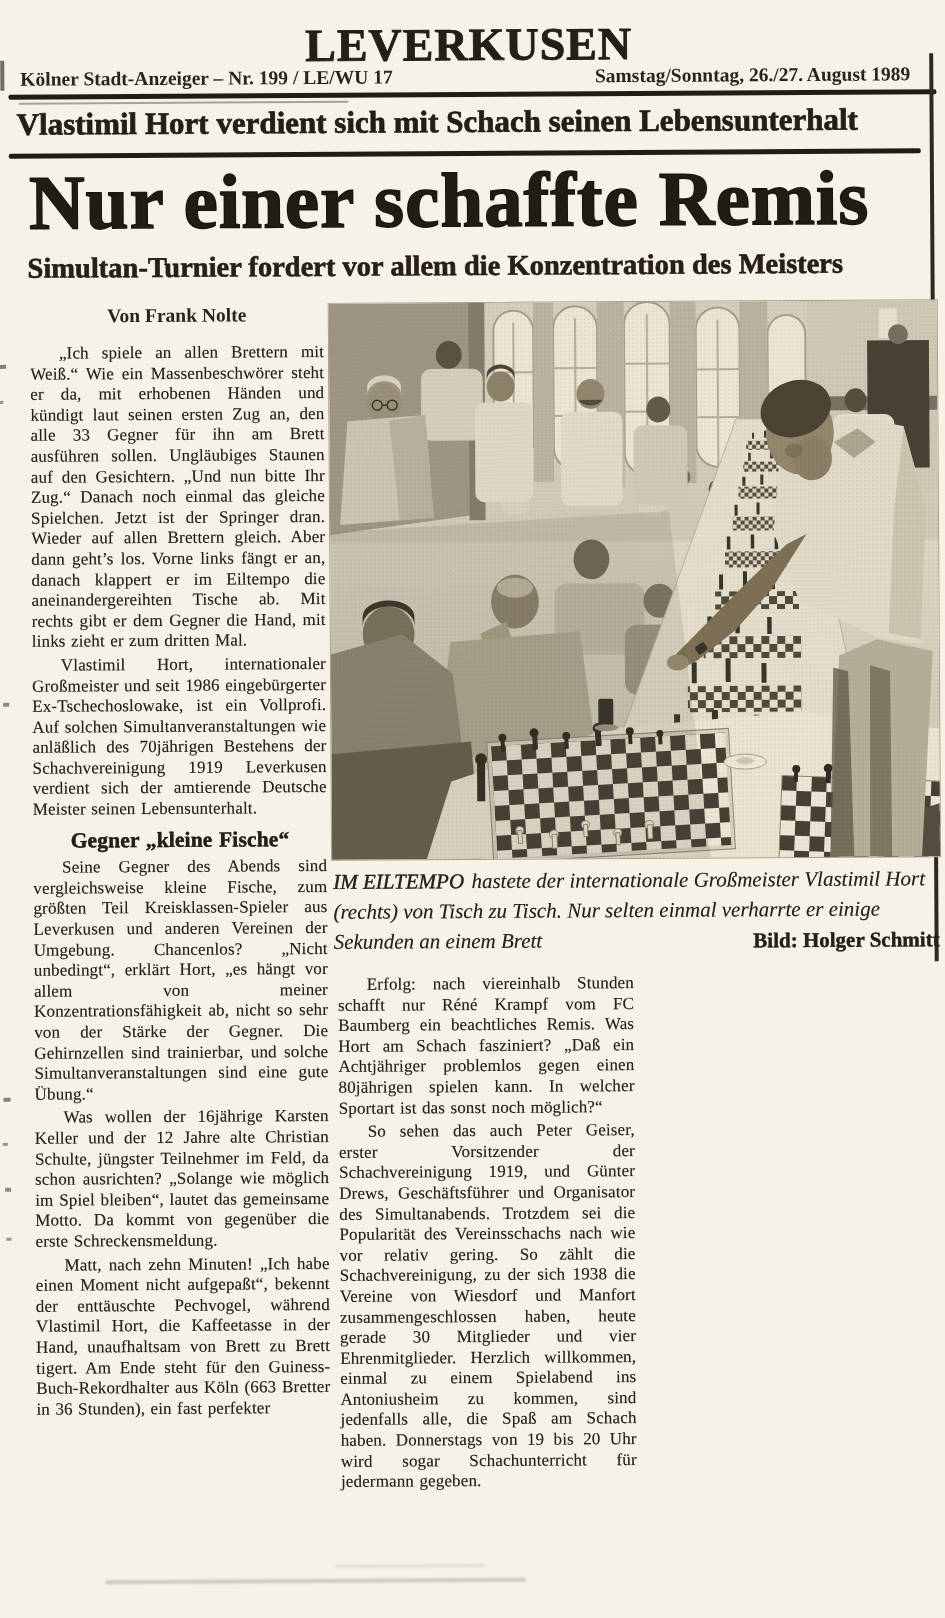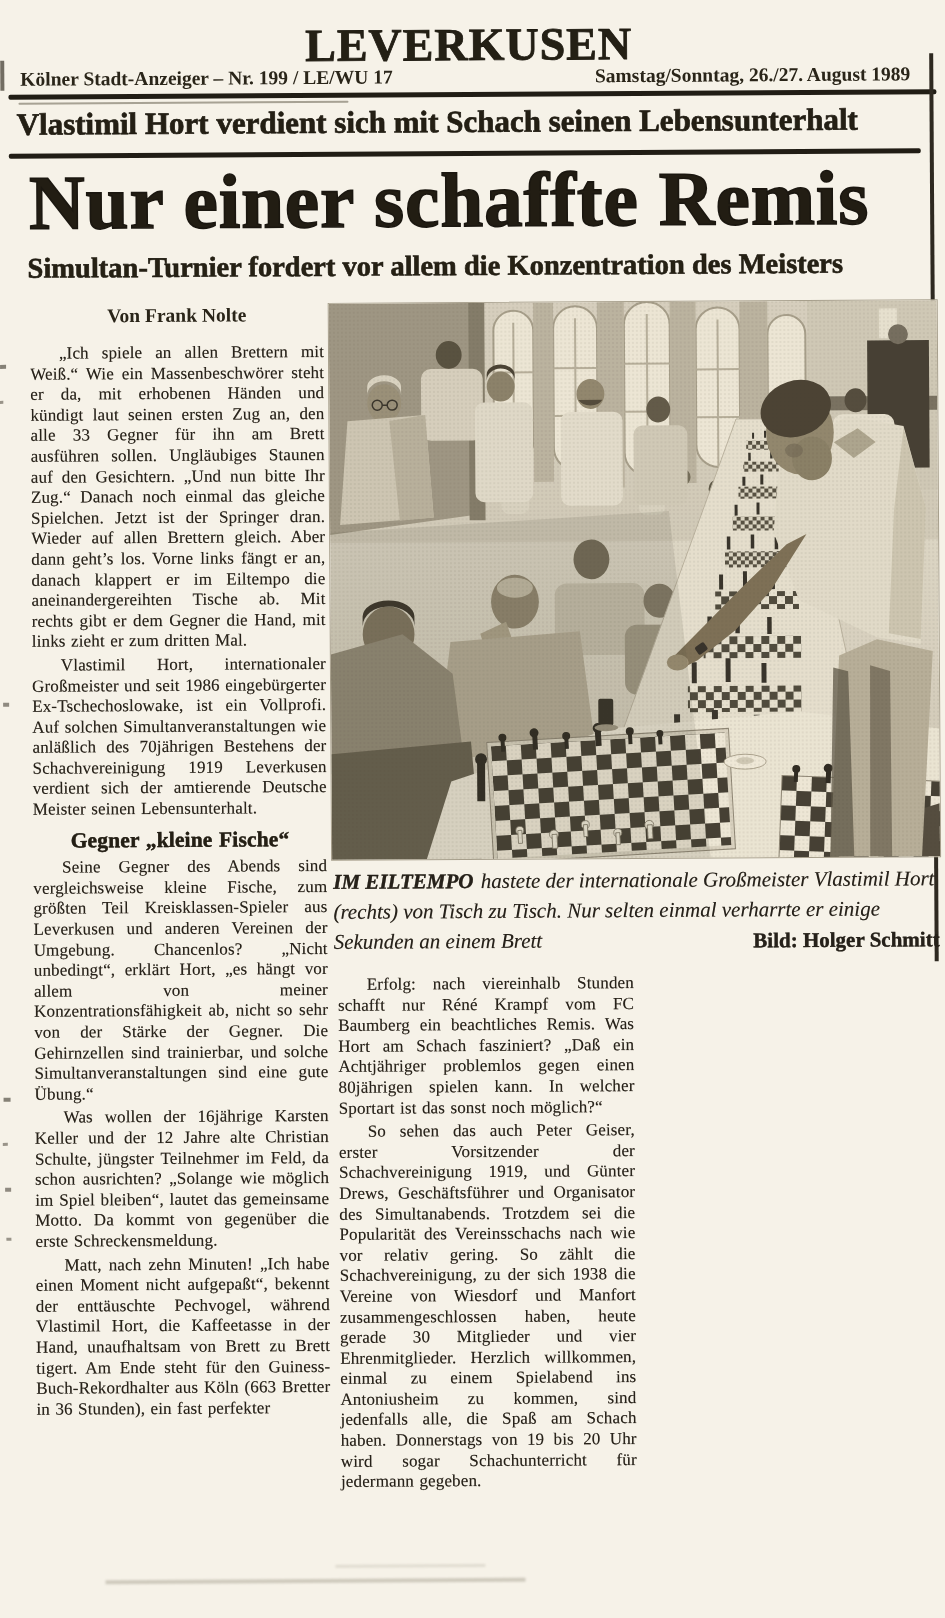--- a/index.html
+++ b/index.html
@@ -62,21 +62,21 @@
   }
 
   
   .photo-fig{position:absolute;left:330px;top:302px;width:610px;height:558px;}
   .photo-fig svg{display:block;border:1px solid #a79f8c;}
   .caption{
     position:absolute;left:332px;top:866px;width:606px;min-height:94px;
     font-size:21px;line-height:30px;font-style:italic;text-align:left;
     color:#26211a;text-shadow:0.2px 0.2px 0.4px rgba(48,41,28,0.4);
   }
-  .caption .lead{font-weight:bold;font-style:italic;margin-right:0.35em;-webkit-text-stroke:0.3px #1d1910;}
+  .caption .lead{font-weight:normal;font-style:italic;margin-right:0.35em;-webkit-text-stroke:0.3px #1d1910;}
   .caption .credit{
     position:absolute;right:0;bottom:3px;font-style:normal;font-weight:bold;
     font-size:21px;-webkit-text-stroke:0.3px #1d1910;
   }
 
   
   .smudge{position:absolute;background:#6b6450;filter:blur(1.2px);}
   .speck{position:absolute;background:#3b352a;}
 </style>
 </head>

